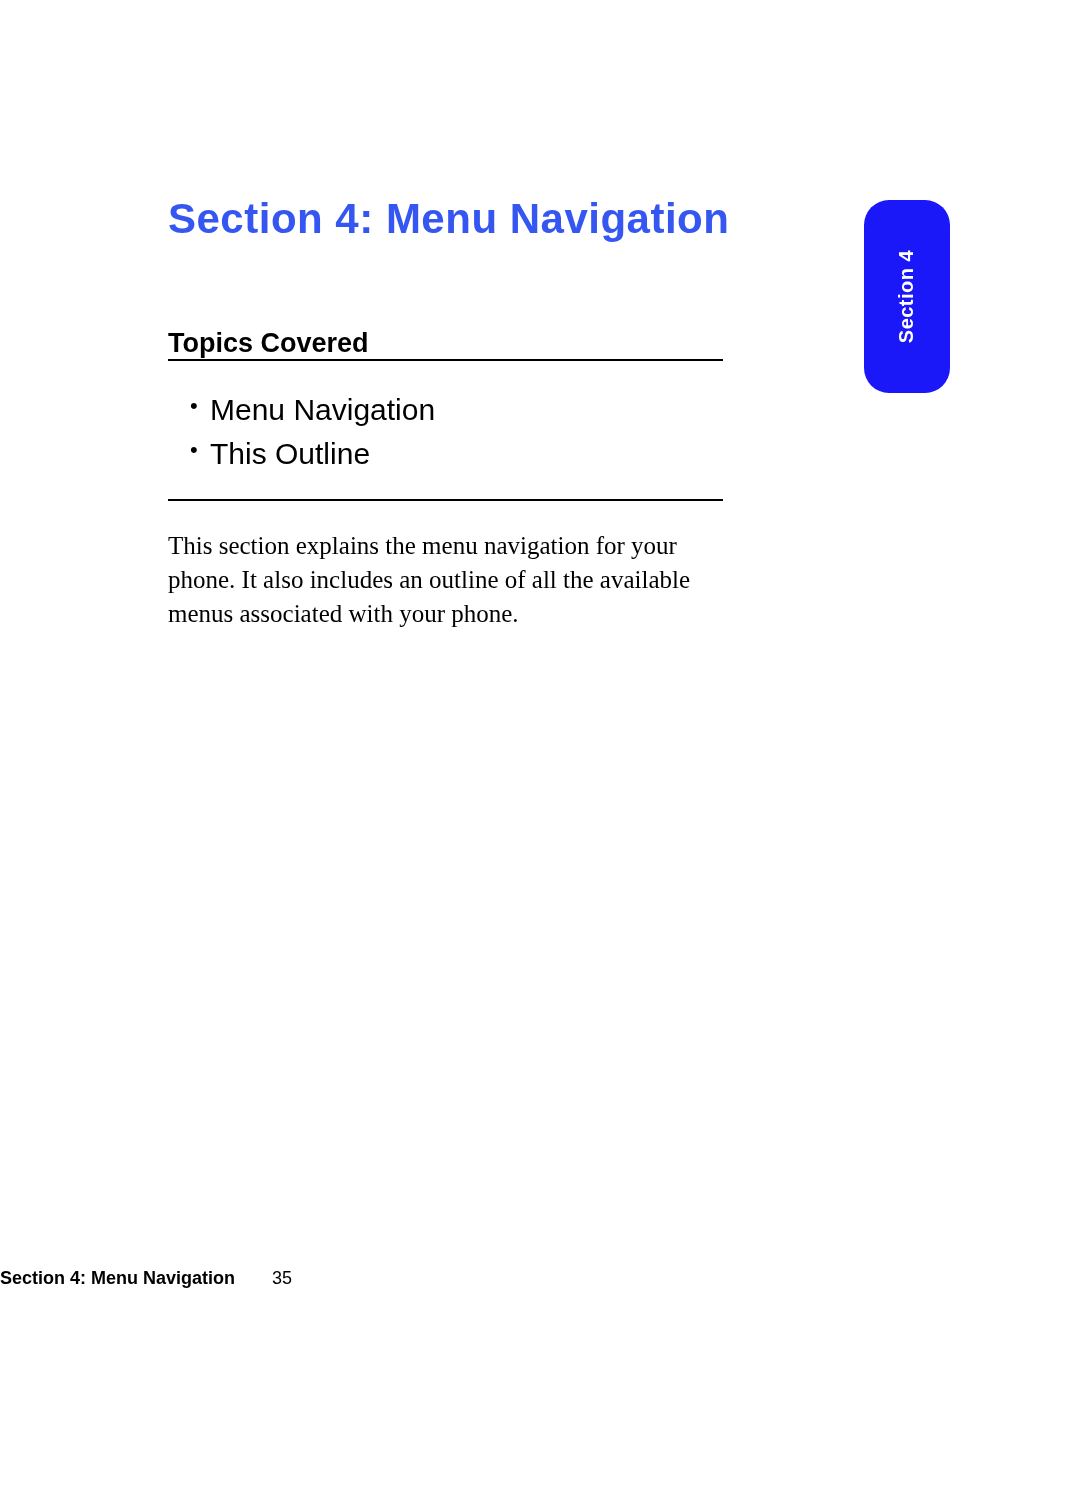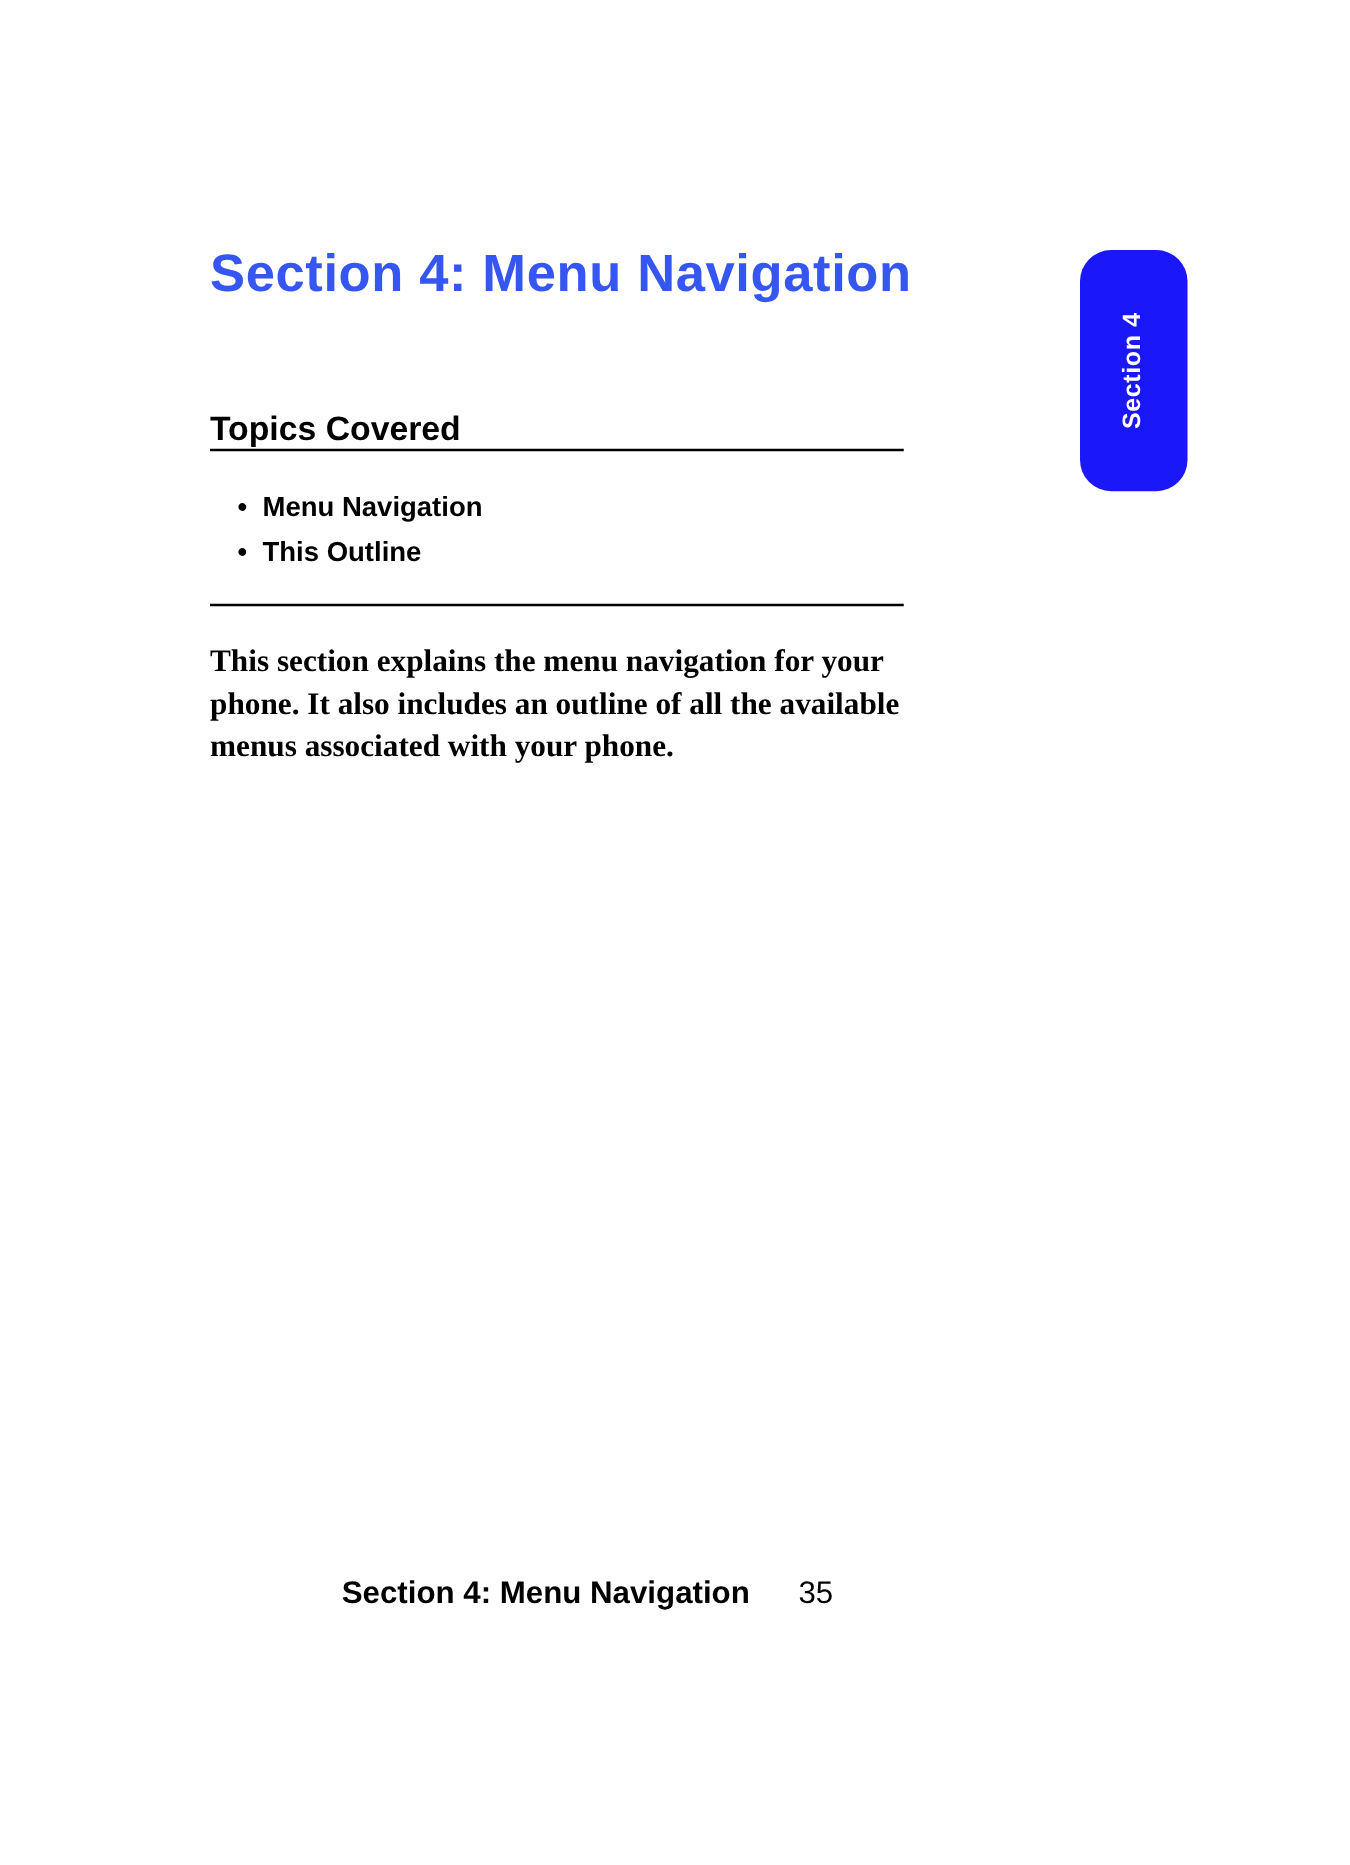--- a/index.html
+++ b/index.html
@@ -60,22 +60,22 @@
       width: 555px;
       margin-bottom: 32px;
     }
     .bullet-list {
       list-style: none;
       padding-left: 22px;
       margin-bottom: 28px;
     }
     .bullet-list li {
       font-family: Arial, sans-serif;
-      font-weight: 700;
-      font-size: 22px;
+      font-weight: 400;
+      font-size: 30px;
       color: #000000;
       margin-bottom: 10px;
       position: relative;
       padding-left: 20px;
     }
     .bullet-list li::before {
       content: "•";
       position: absolute;
       left: 0;
       font-size: 22px;
@@ -85,30 +85,29 @@
       border-top: 2px solid #000000;
       width: 555px;
       margin-bottom: 28px;
     }
     .body-text {
       font-family: 'Palatino Linotype', Palatino, Georgia, serif;
       font-size: 25px;
       line-height: 1.36;
       color: #000000;
       width: 570px;
-      font-weight: bold;
     }
     .footer {
       position: absolute;
       bottom: 203px;
       left: 0;
       right: 140px;
-      text-align: center;
+      text-align: left;
       font-family: Arial, sans-serif;
-      font-size: 25px;
+      font-size: 18px;
     }
     .footer-title {
       font-weight: bold;
       color: #000000;
     }
     .footer-page {
       font-weight: normal;
       color: #000000;
       margin-left: 32px;
     }

